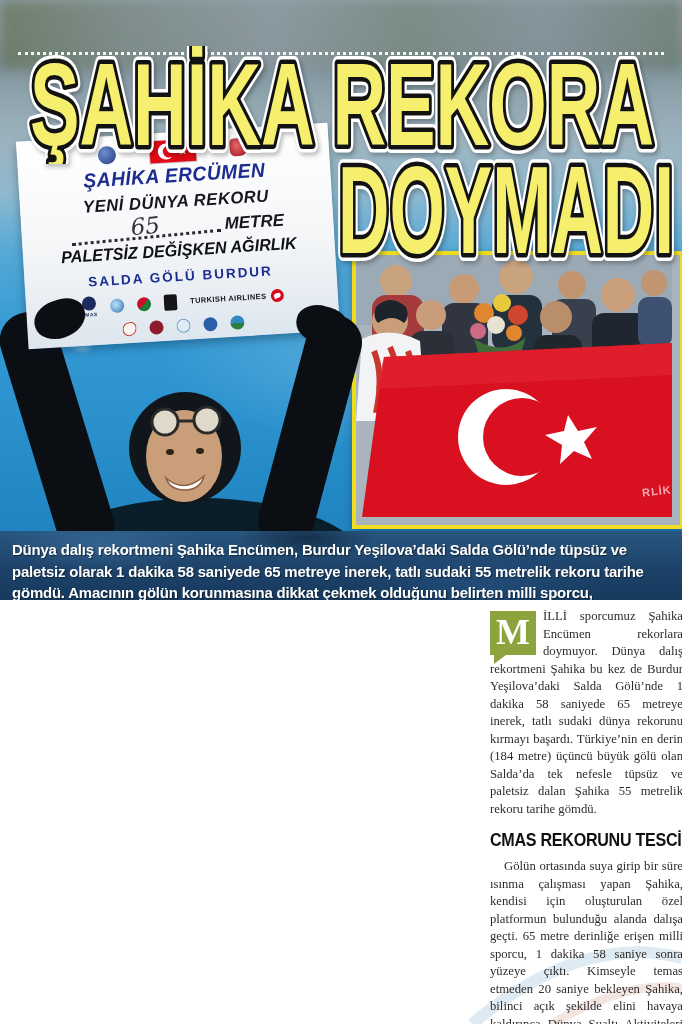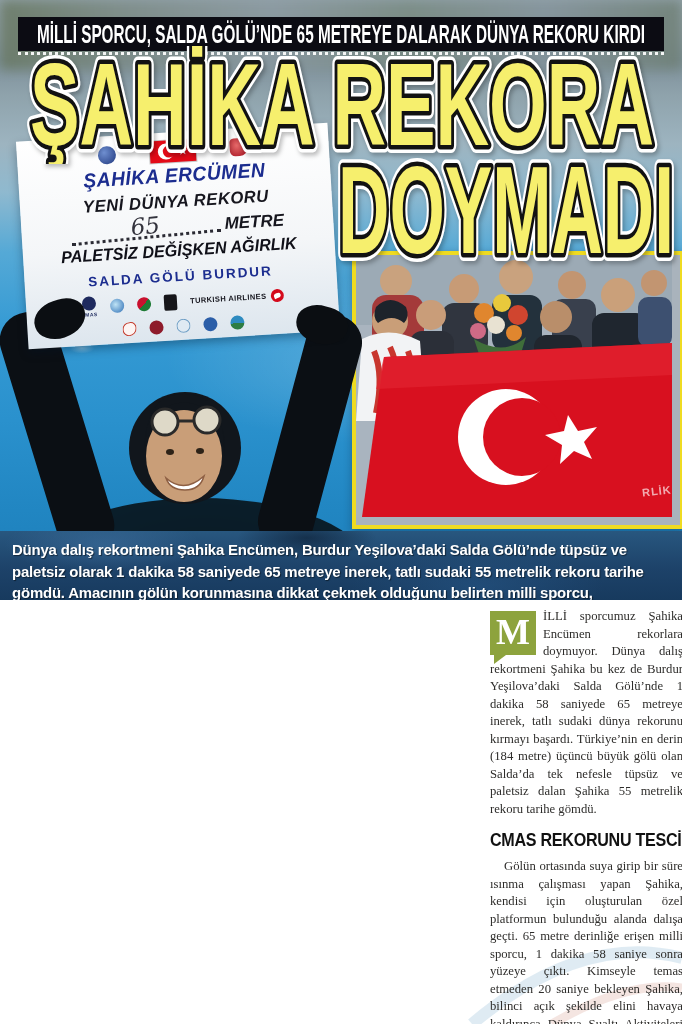--- a/index.html
+++ b/index.html
@@ -127,25 +127,20 @@
 </style>
 </head>
 <body>
 
 <div class="page">
 
   <div class="photo">
     <div class="shore-blur"></div>
     <div class="water-sparkle"></div>
 
-    <div class="banner">
-      <svg width="646" height="34" viewBox="0 0 646 34">
-        <text x="323" y="26" text-anchor="middle" font-size="25" textLength="608" lengthAdjust="spacingAndGlyphs">MİLLİ SPORCU, SALDA GÖLÜ’NDE 65 METREYE DALARAK DÜNYA REKORU KIRDI</text>
-      </svg>
-    </div>
     <div class="banner-dots"></div>
 
     <svg class="hl hl1" width="682" height="118" viewBox="0 0 682 118">
       <text class="hl-halo" x="30" y="99" font-size="116" textLength="624" lengthAdjust="spacingAndGlyphs">ŞAHİKA REKORA</text>
       <text class="hl-outline" x="30" y="99" font-size="116" textLength="624" lengthAdjust="spacingAndGlyphs">ŞAHİKA REKORA</text>
       <text class="hl-fill" x="30" y="99" font-size="116" textLength="624" lengthAdjust="spacingAndGlyphs">ŞAHİKA REKORA</text>
     </svg>
     <svg class="hl hl2" width="682" height="122" viewBox="0 0 682 122">
       <text class="hl-halo" x="338" y="103" font-size="124" textLength="336" lengthAdjust="spacingAndGlyphs">DOYMADI</text>
       <text class="hl-outline" x="338" y="103" font-size="124" textLength="336" lengthAdjust="spacingAndGlyphs">DOYMADI</text>

